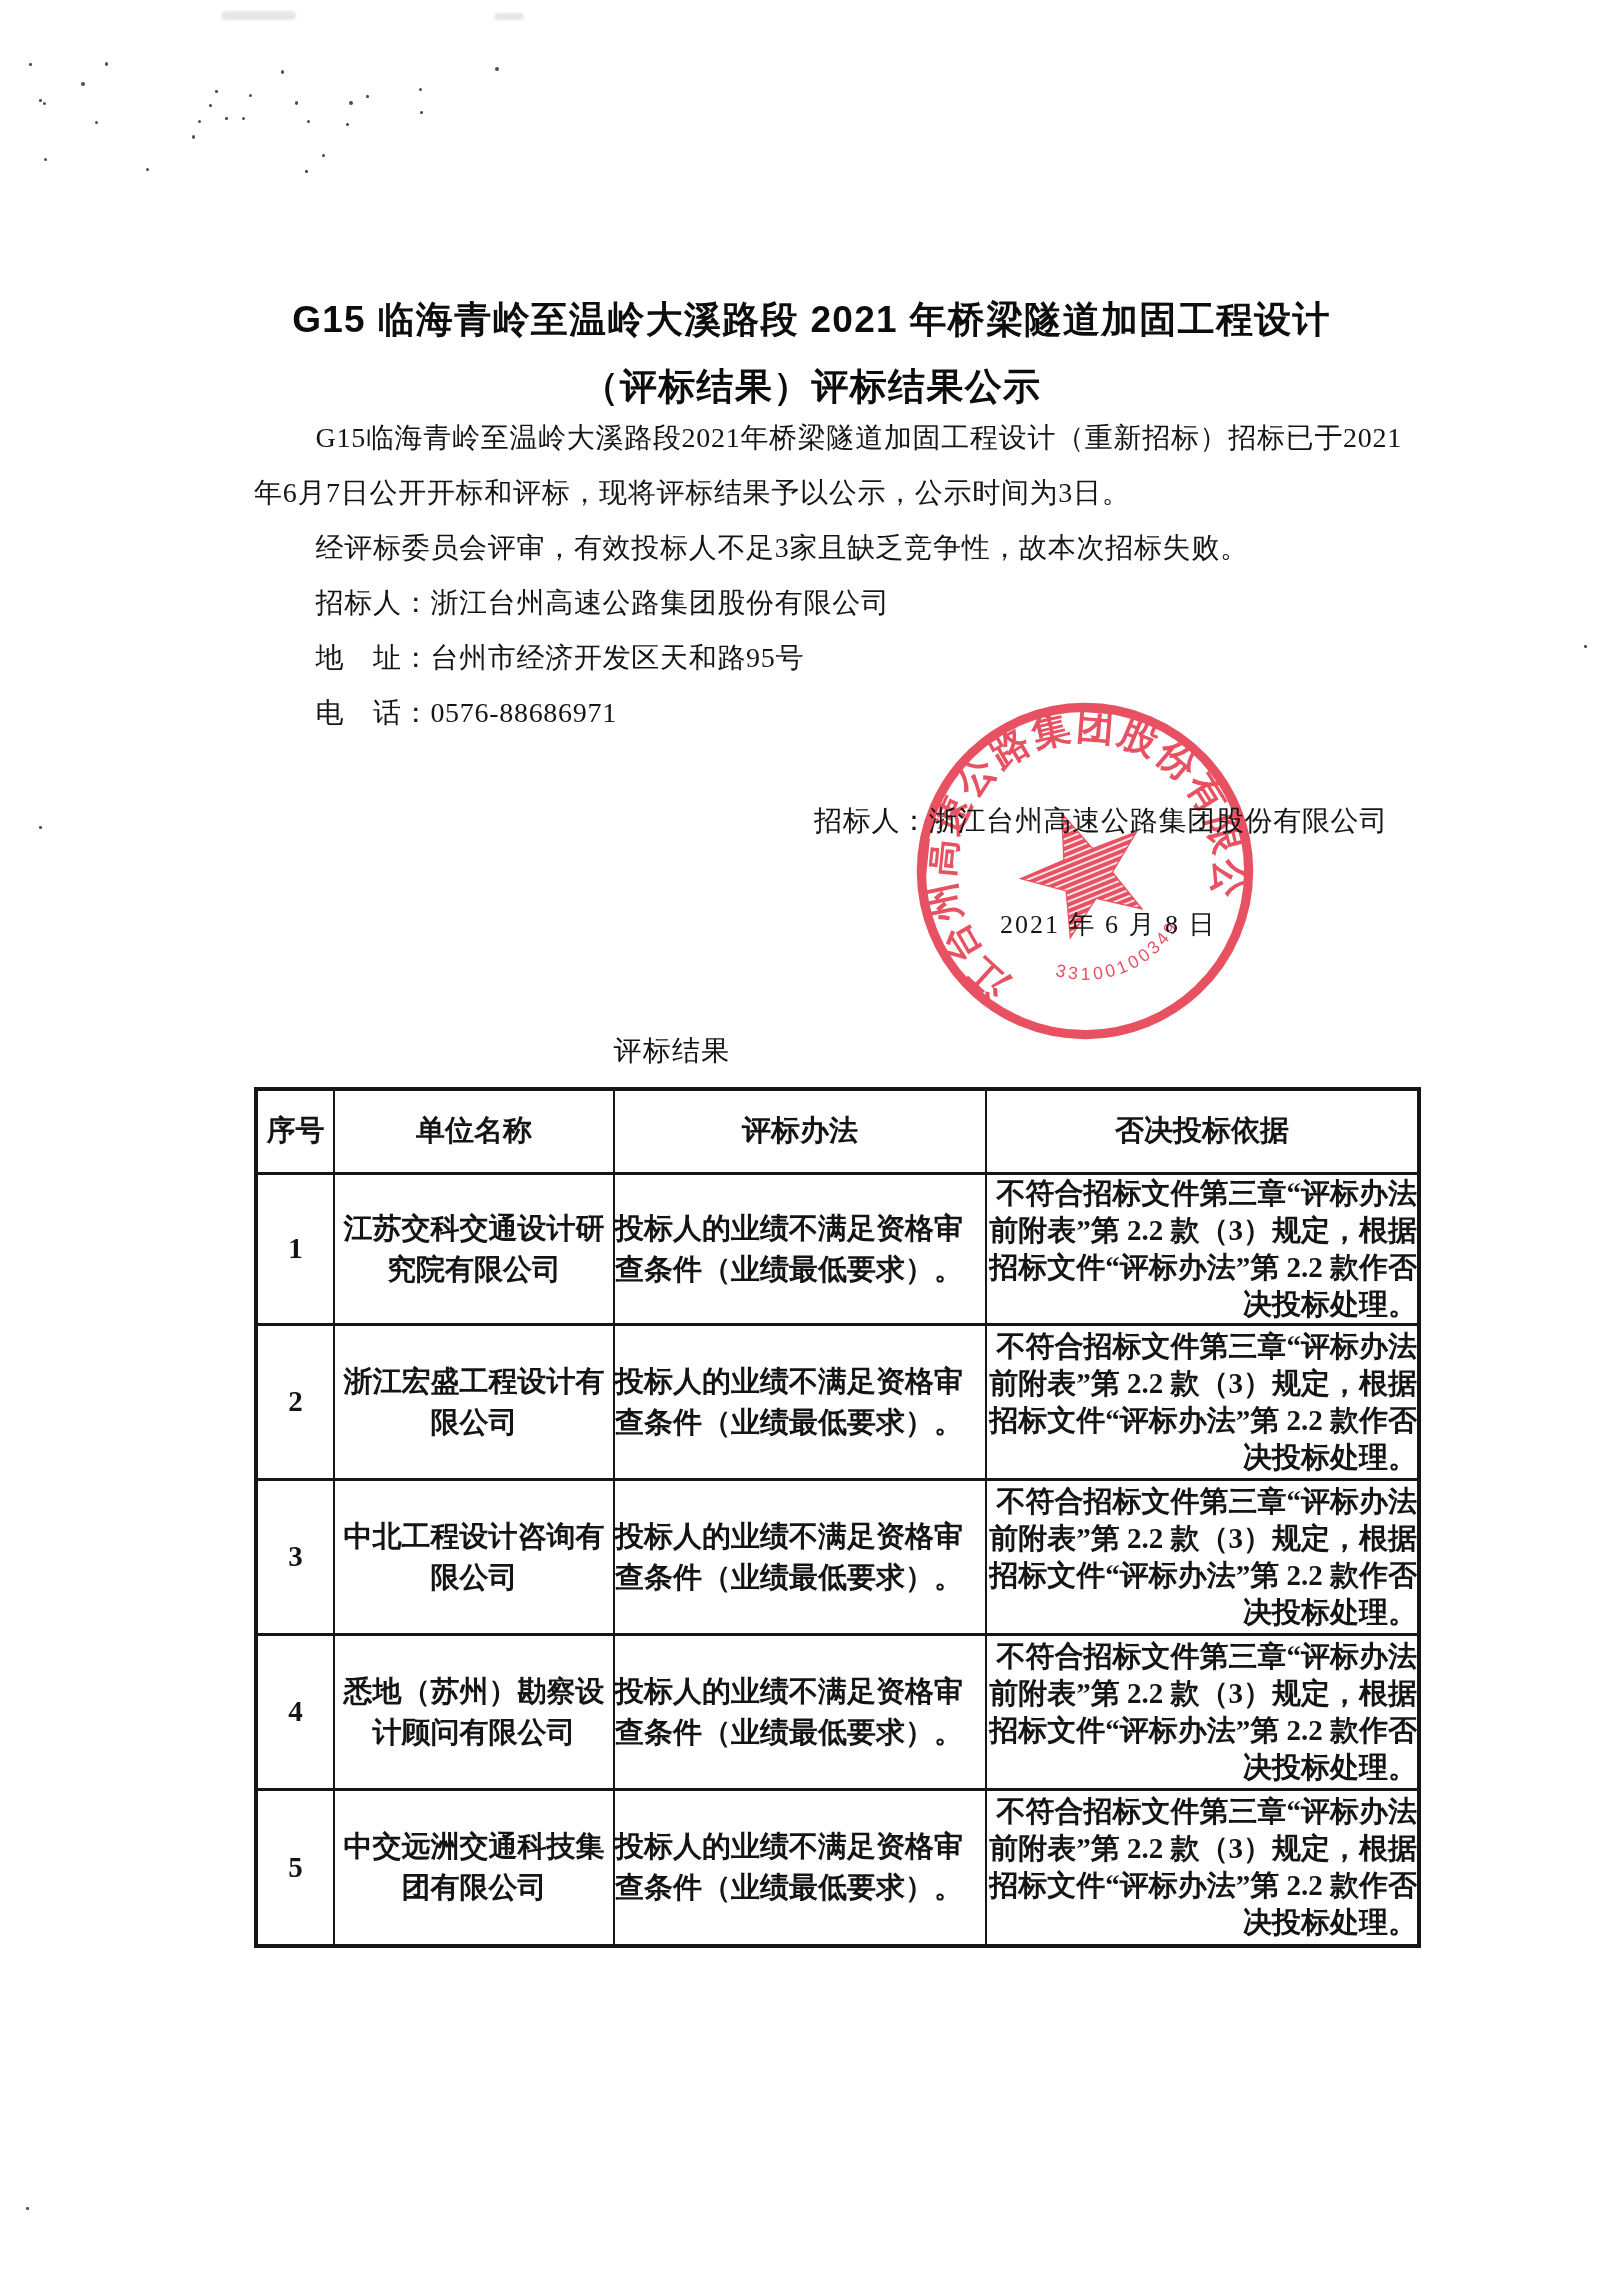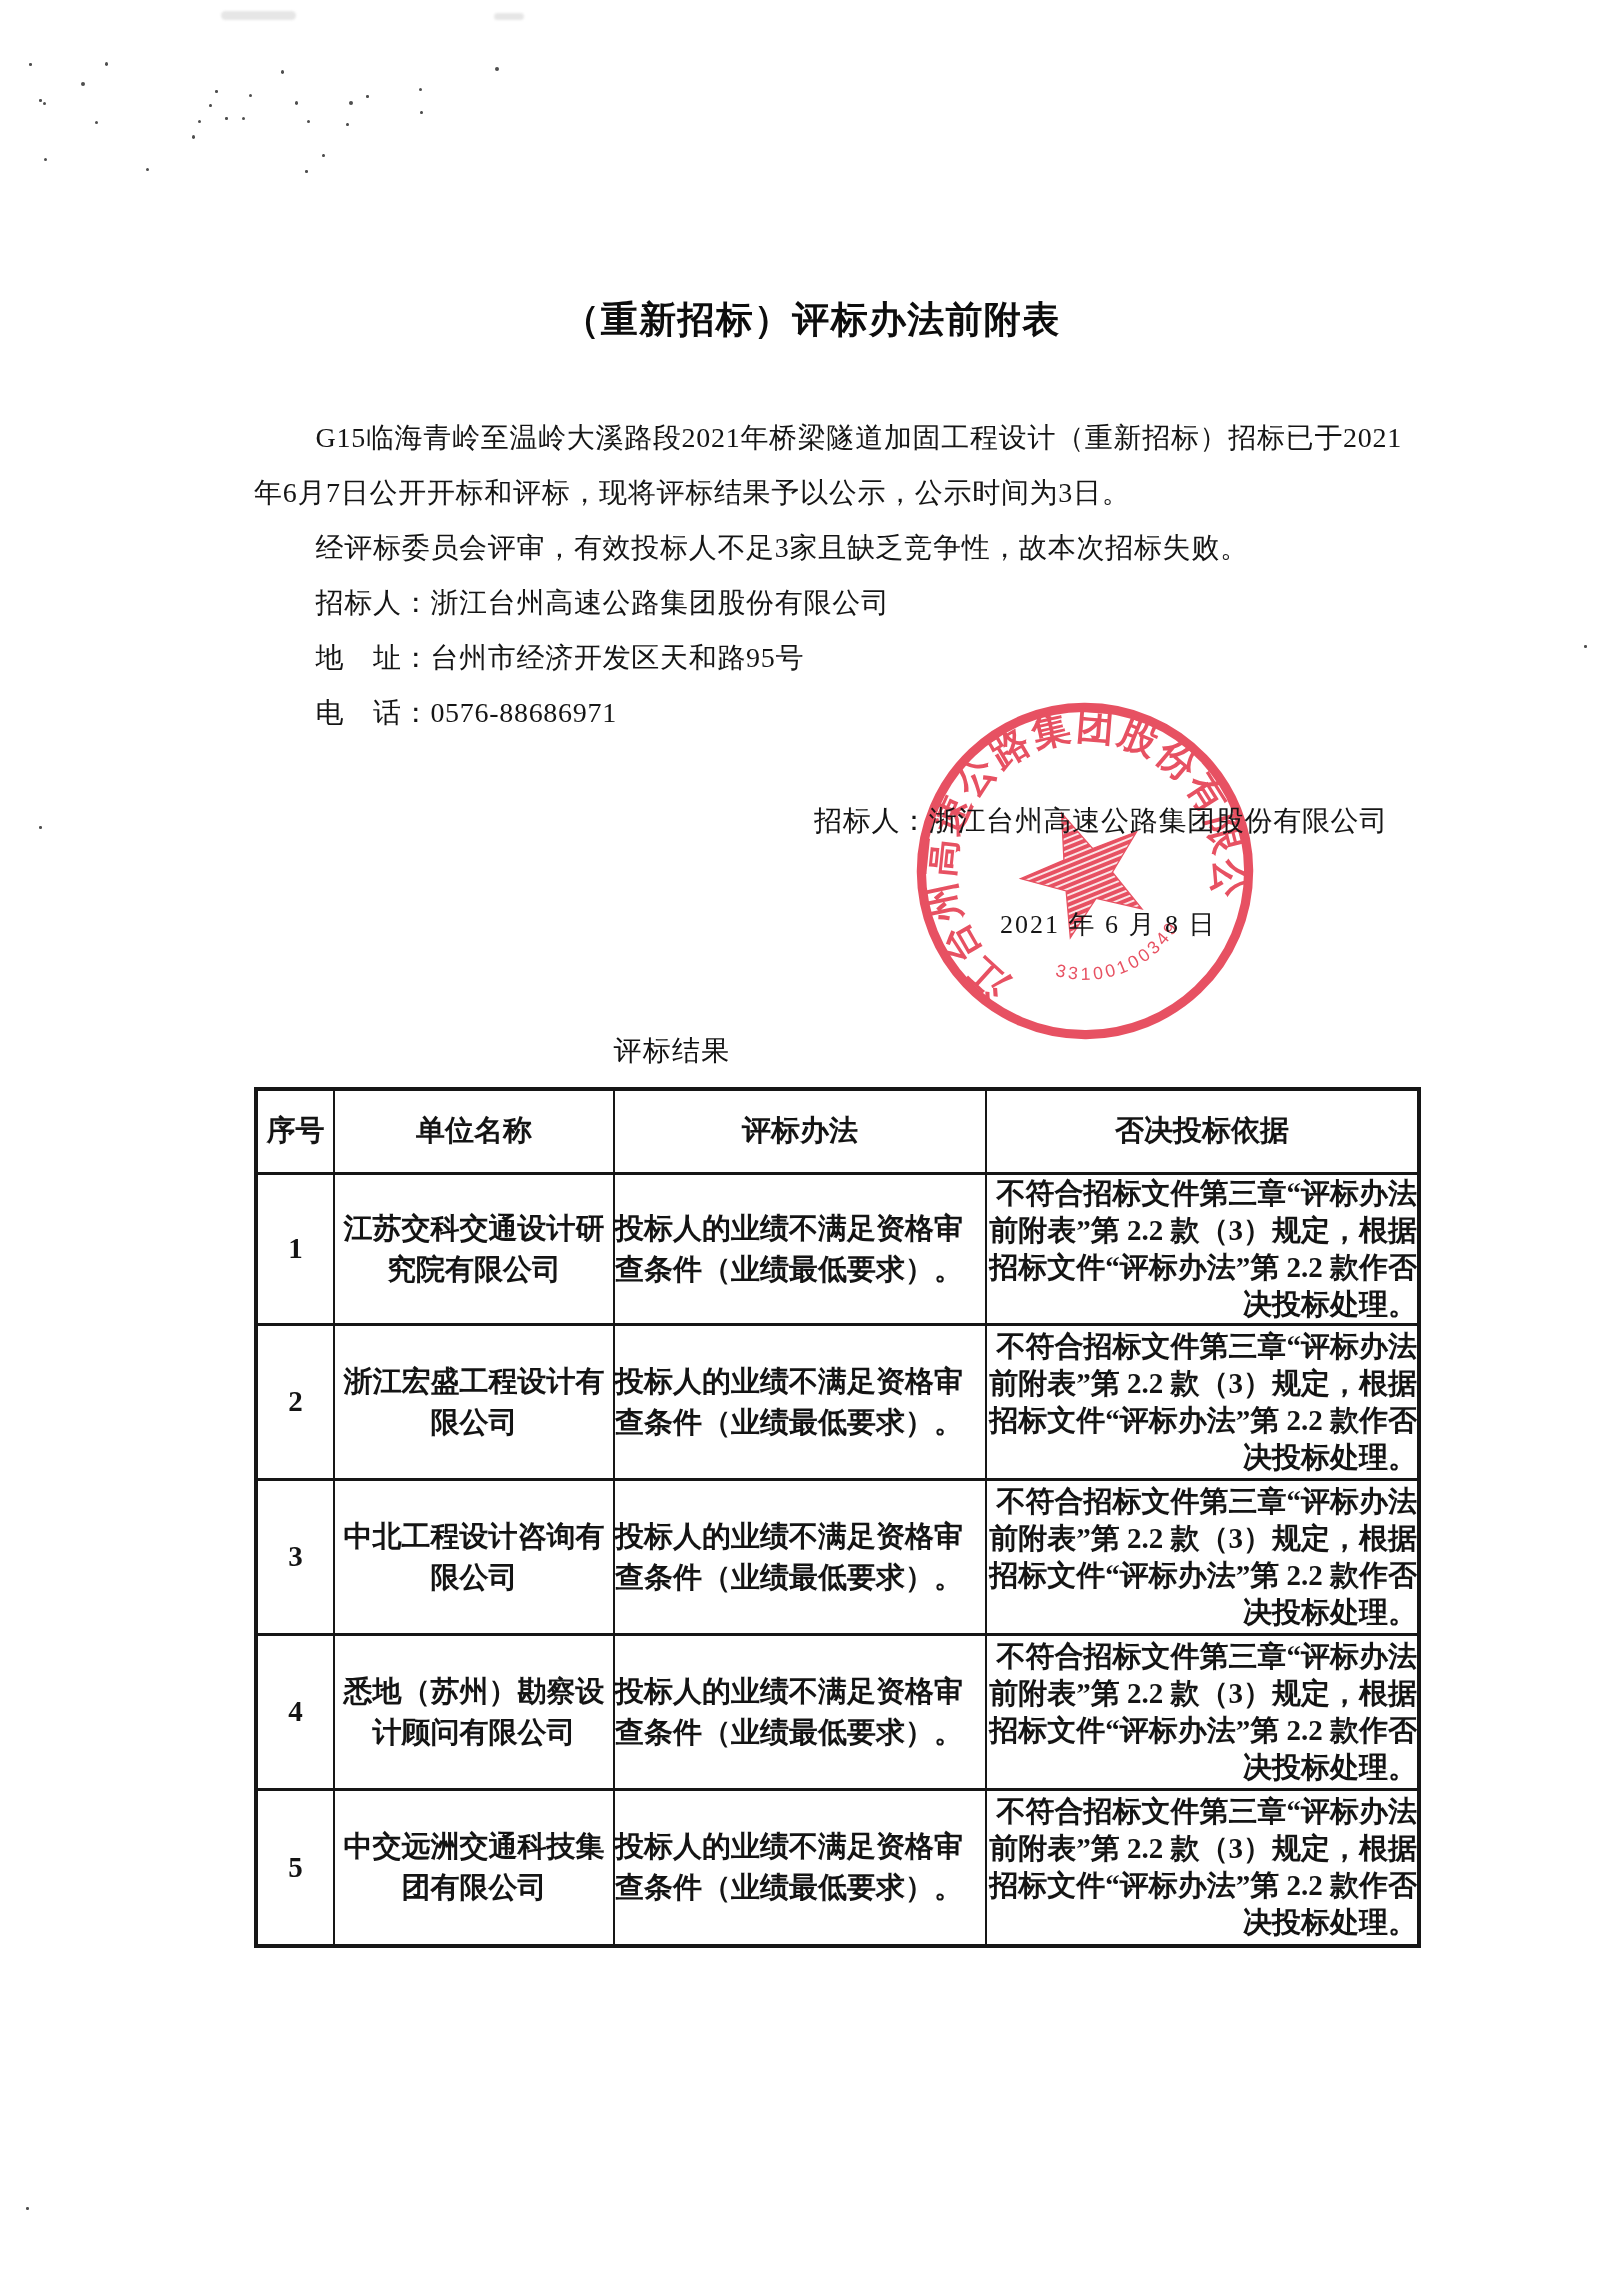--- a/index.html
+++ b/index.html
@@ -100,21 +100,22 @@
     <div class="speck" style="left:146px;top:168px;width:3.3px;height:3.3px;"></div>
     <div class="speck" style="left:44px;top:158px;width:3.3px;height:3.3px;"></div>
     <div class="speck" style="left:305px;top:170px;width:2.6px;height:2.6px;"></div>
     <div class="speck" style="left:322px;top:154px;width:2.6px;height:3.3px;"></div>
     <div class="speck" style="left:39px;top:826px;width:2.6px;height:2.6px;"></div>
     <div class="speck" style="left:1584px;top:645px;width:2.6px;height:2.6px;"></div>
     <div class="speck" style="left:26px;top:2207px;width:2.6px;height:2.6px;"></div>
   </div>
 
   <h1 class="title">
-    <span>（重新招标）评标办法前附表</span>
+    <span>G15 临海青岭至温岭大溪路段 2021 年桥梁隧道加固工程设计</span>
+    <span>（评标结果）评标结果公示</span>
   </h1>
 
   <div class="bodytext">
     <p>G15临海青岭至温岭大溪路段2021年桥梁隧道加固工程设计（重新招标）招标已于2021年6月7日公开开标和评标，现将评标结果予以公示，公示时间为3日。</p>
     <p>经评标委员会评审，有效投标人不足3家且缺乏竞争性，故本次招标失败。</p>
     <p class="infoline"><span>招标人：</span><span>浙江台州高速公路集团股份有限公司</span></p>
     <p class="infoline"><span>地　址：</span><span>台州市经济开发区天和路95号</span></p>
     <p class="infoline"><span>电　话：</span><span>0576-88686971</span></p>
   </div>
 

